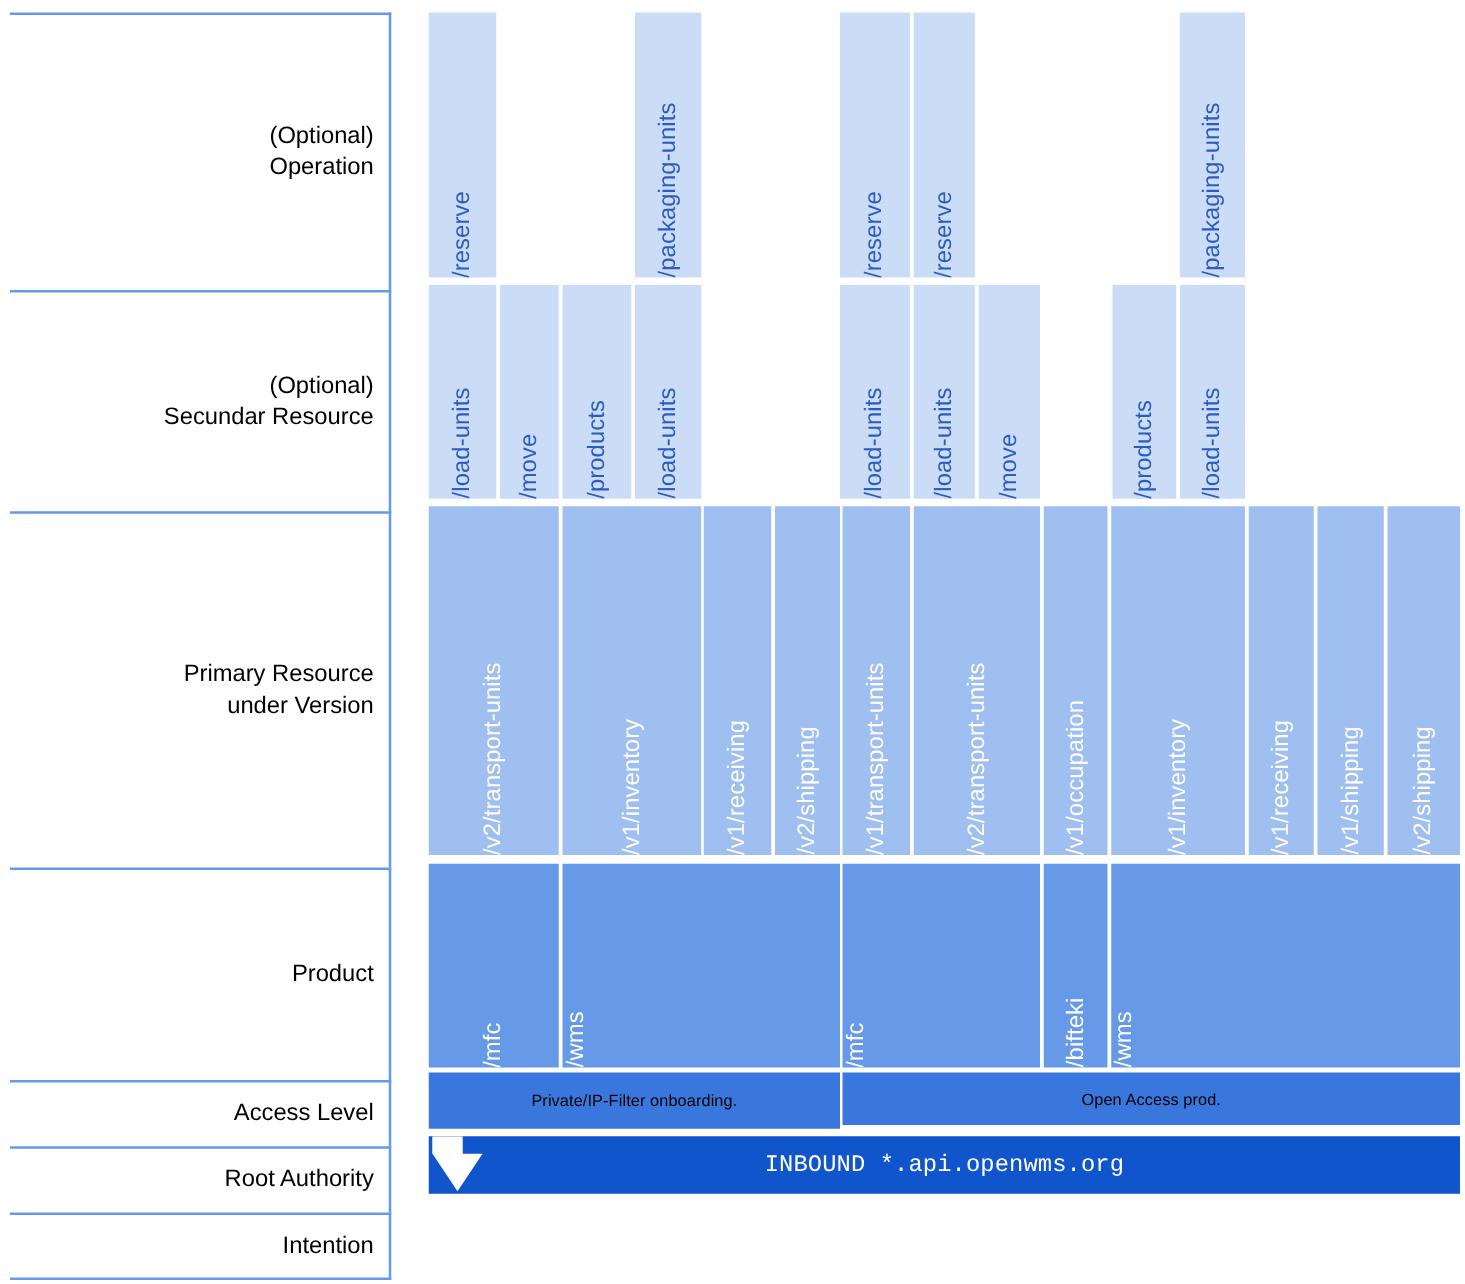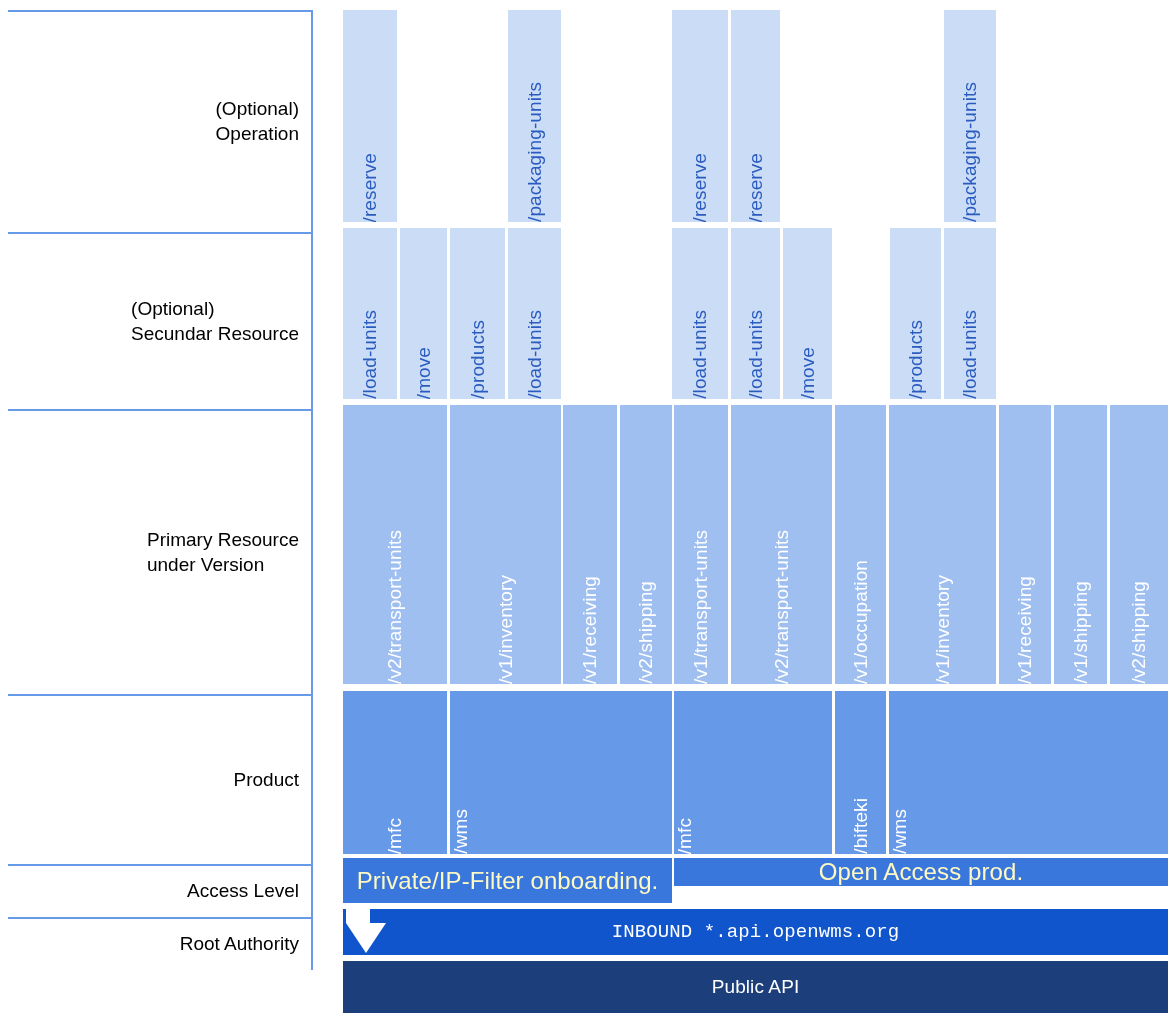--- a/index.html
+++ b/index.html
@@ -34,20 +34,21 @@
     box-sizing: border-box;
     border-top: 2px solid #6699e8;
     border-right: 2px solid #6699e8;
     display: flex;
     align-items: center;
     justify-content: flex-end;
     padding-right: 12px;
     color: #000000;
     font-size: 19px;
     line-height: 1.3;
+    text-align: right;
     white-space: pre-line;
   }
   .label-row.last {
     border-bottom: 2px solid #6699e8;
   }
 
   
   .diagram {
     position: absolute;
     left: 0;
@@ -96,22 +97,22 @@
   .cell-access {
     background: #3a77dd;
     display: flex;
     align-items: center;
     justify-content: center;
   }
   .cell-access span {
     writing-mode: horizontal-tb;
     transform: none;
     padding: 0;
-    color: #fef9c3;
-    font-size: 24px;
+    color: #000000;
+    font-size: 13px;
   }
 
   .cell-root {
     background: #1155cc;
     display: flex;
     align-items: center;
     justify-content: center;
     font-family: Liberation Mono, monospace;
   }
   .cell-root span {
@@ -171,20 +172,23 @@
     </div>
 
     <div class="label-row" style="top:907px; height:53px;">
       <span>Root Authority</span>
     </div>
 
     <div class="label-row" style="top:854px; height:53px;">
       <span>Access Level</span>
     </div>
 
+    <div class="label-row last" style="top:960px; height:54px;">
+      <span>Intention</span>
+    </div>
 
   </div>
 
   <div class="diagram">
 
     <div class="cell cell-op" style="left:343px; top:10px; width:54px; height:212px;">
       <span>/reserve</span>
     </div>
     <div class="cell cell-op" style="left:508px; top:10px; width:53px; height:212px;">
       <span>/packaging-units</span>
@@ -273,30 +277,27 @@
     <div class="cell cell-prod" style="left:835px; top:691px; width:51px; height:163px;">
       <span>/bifteki</span>
     </div>
     <div class="cell cell-prod" style="left:889px; top:691px; width:279px; height:163px; justify-content:flex-start;">
       <span>/wms</span>
     </div>
 
     <div class="cell cell-access" style="left:343px; top:858px; width:329px; height:45px;">
       <span>Private/IP-Filter onboarding.</span>
     </div>
-    <div class="cell cell-access" style="left:674px; top:858px; width:494px; height:28px;text-align:center;">
+    <div class="cell cell-access" style="left:674px; top:858px; width:494px; height:42px;text-align:center;">
       <span>Open Access prod.</span>
     </div>
 
     <div class="cell cell-root" style="left:343px; top:909px; width:825px; height:46px;">
       <span>INBOUND *.api.openwms.org</span>
     </div>
     <svg class="arrow-down" viewBox="0 0 72 46">
       <path d="M2 0 H26 V0 H26 V14 H2 Z" fill="#ffffff"></path>
       <path d="M2 1 L26 1 L26 14 L42 14 L22 44 L2 14 Z" fill="#ffffff"></path>
     </svg>
 
-    <div class="cell cell-intention" style="left:343px; top:961px; width:825px; height:52px;">
-      <span>Public API</span>
-    </div>
 
   </div>
 </div>
 
 </body></html>

